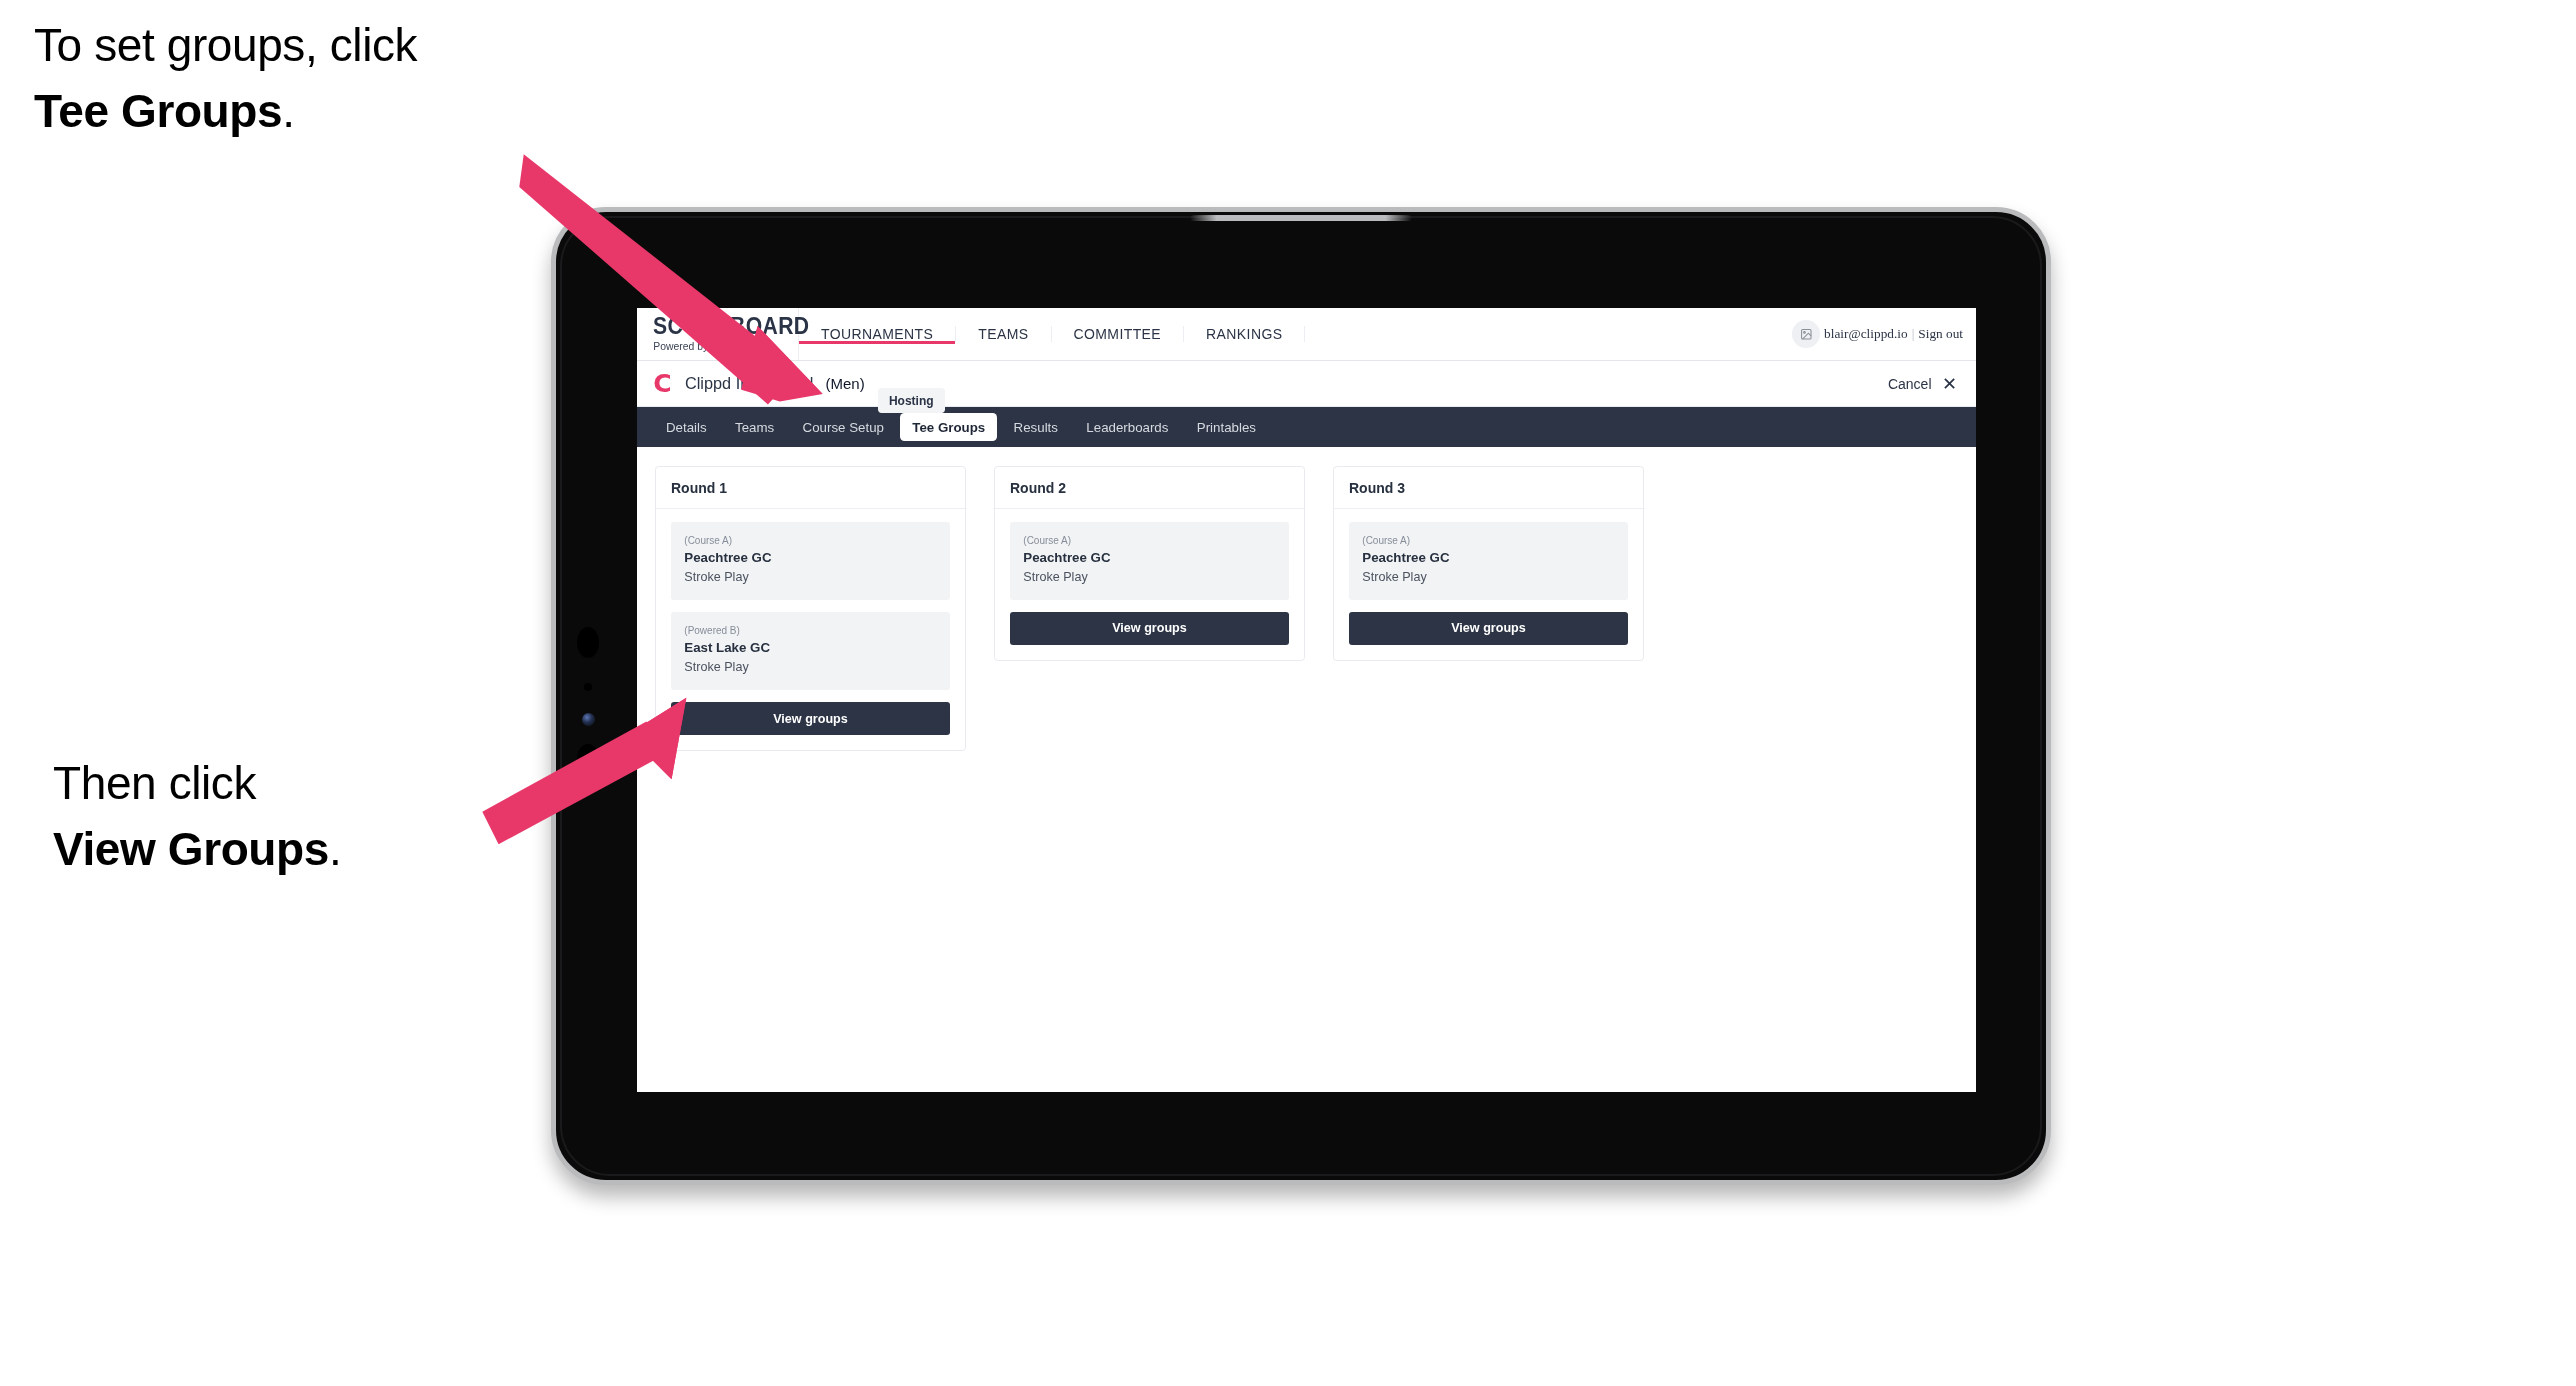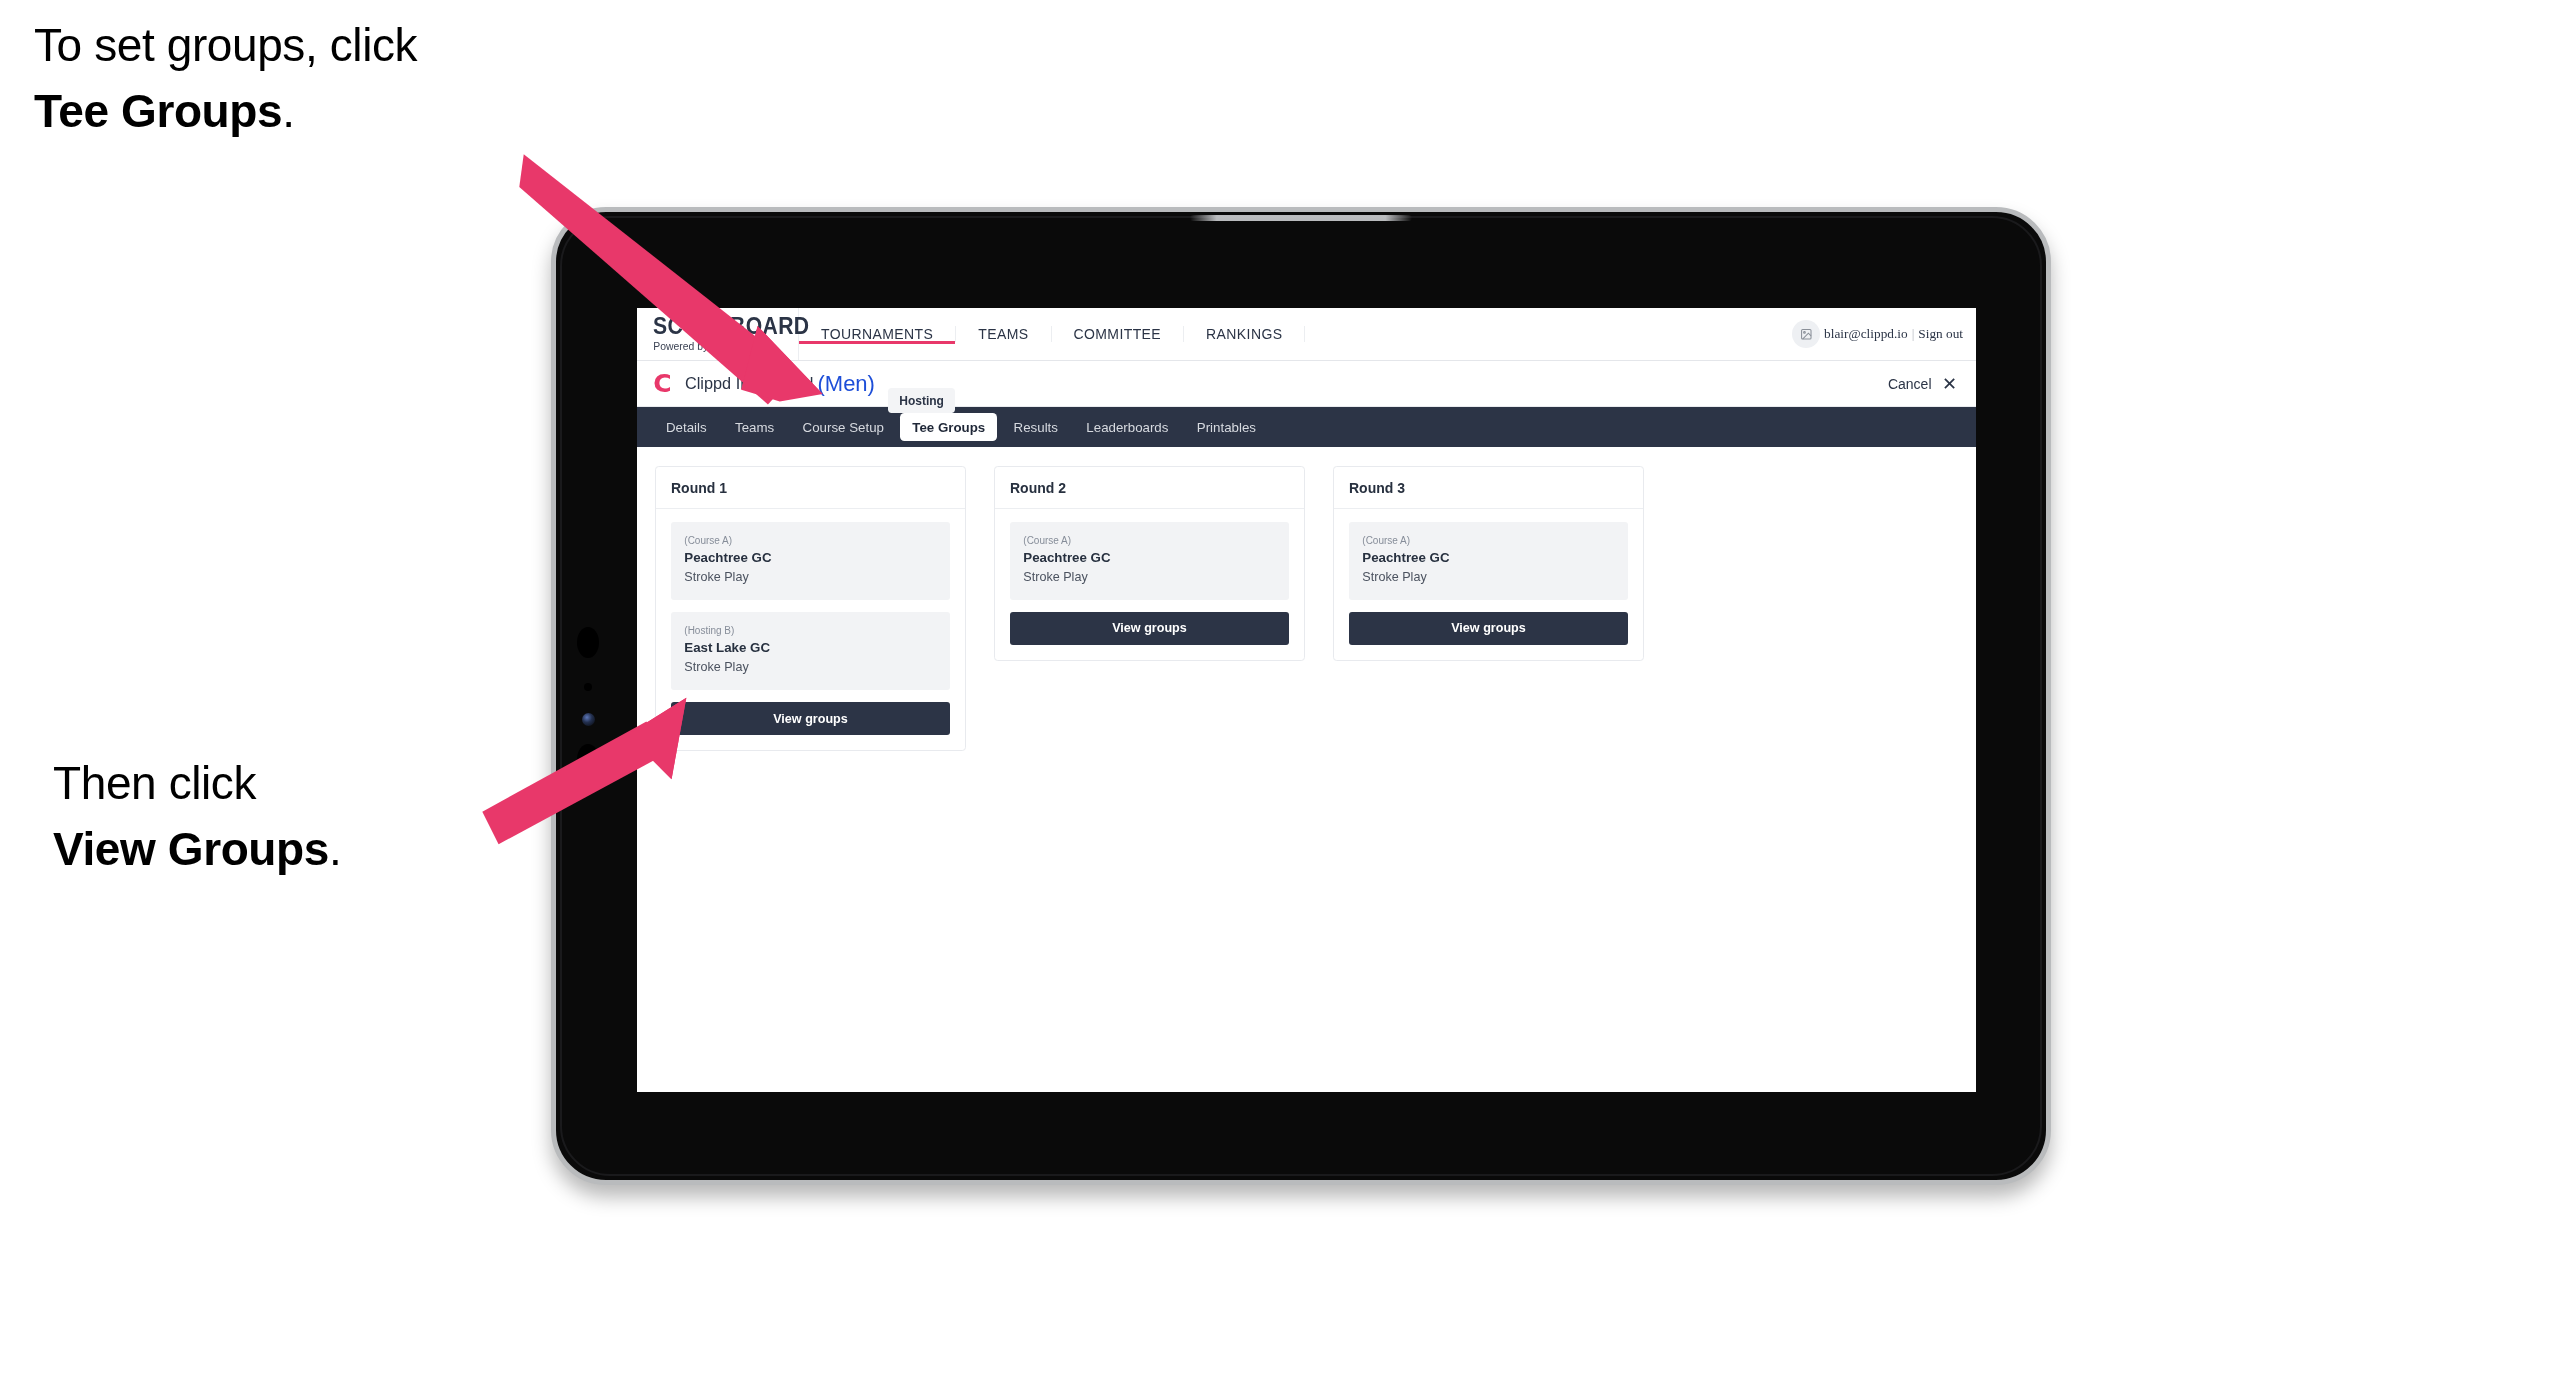--- a/index.html
+++ b/index.html
@@ -176,21 +176,21 @@
     display: flex;
     align-items: center;
     padding: 0 19px 0 16.3px;
   }
   #tournament-logo {
     font-size: 25px; font-weight: 700; color: #e8386a;
     line-height: 1; margin-right: 13.3px;
     font-family: "DejaVu Sans", sans-serif;
   }
   #tournament-name { font-size: 16.3px; color: #2b3446; }
-  #tournament-gender { font-size: 22px; color: #1d4ed8; margin-left: 4px; }
+  #tournament-gender { font-size: 15px; color: #0f172a; margin-left: 12px; }
   #hosting-chip {
     margin-left: 13.3px;
     background: #f3f4f6;
     border-radius: 3.7px;
     padding: 5.2px 11px;
     font-size: 12px;
     font-weight: 700;
     color: #2b3446;
     margin-top: 34px;
   }
@@ -355,21 +355,21 @@
 
         <div class="round-card">
           <div class="round-card-header">Round 1</div>
           <div class="round-card-body">
             <div class="course-block">
               <div class="course-label">(Course A)</div>
               <div class="course-name">Peachtree GC</div>
               <div class="course-format">Stroke Play</div>
             </div>
             <div class="course-block">
-              <div class="course-label">(Hosting B)</div>
+              <div class="course-label">(Powered B)</div>
               <div class="course-name">East Lake GC</div>
               <div class="course-format">Stroke Play</div>
             </div>
             <button class="view-groups-btn">View groups</button>
           </div>
         </div>
 
         <div class="round-card">
           <div class="round-card-header">Round 2</div>
           <div class="round-card-body">

